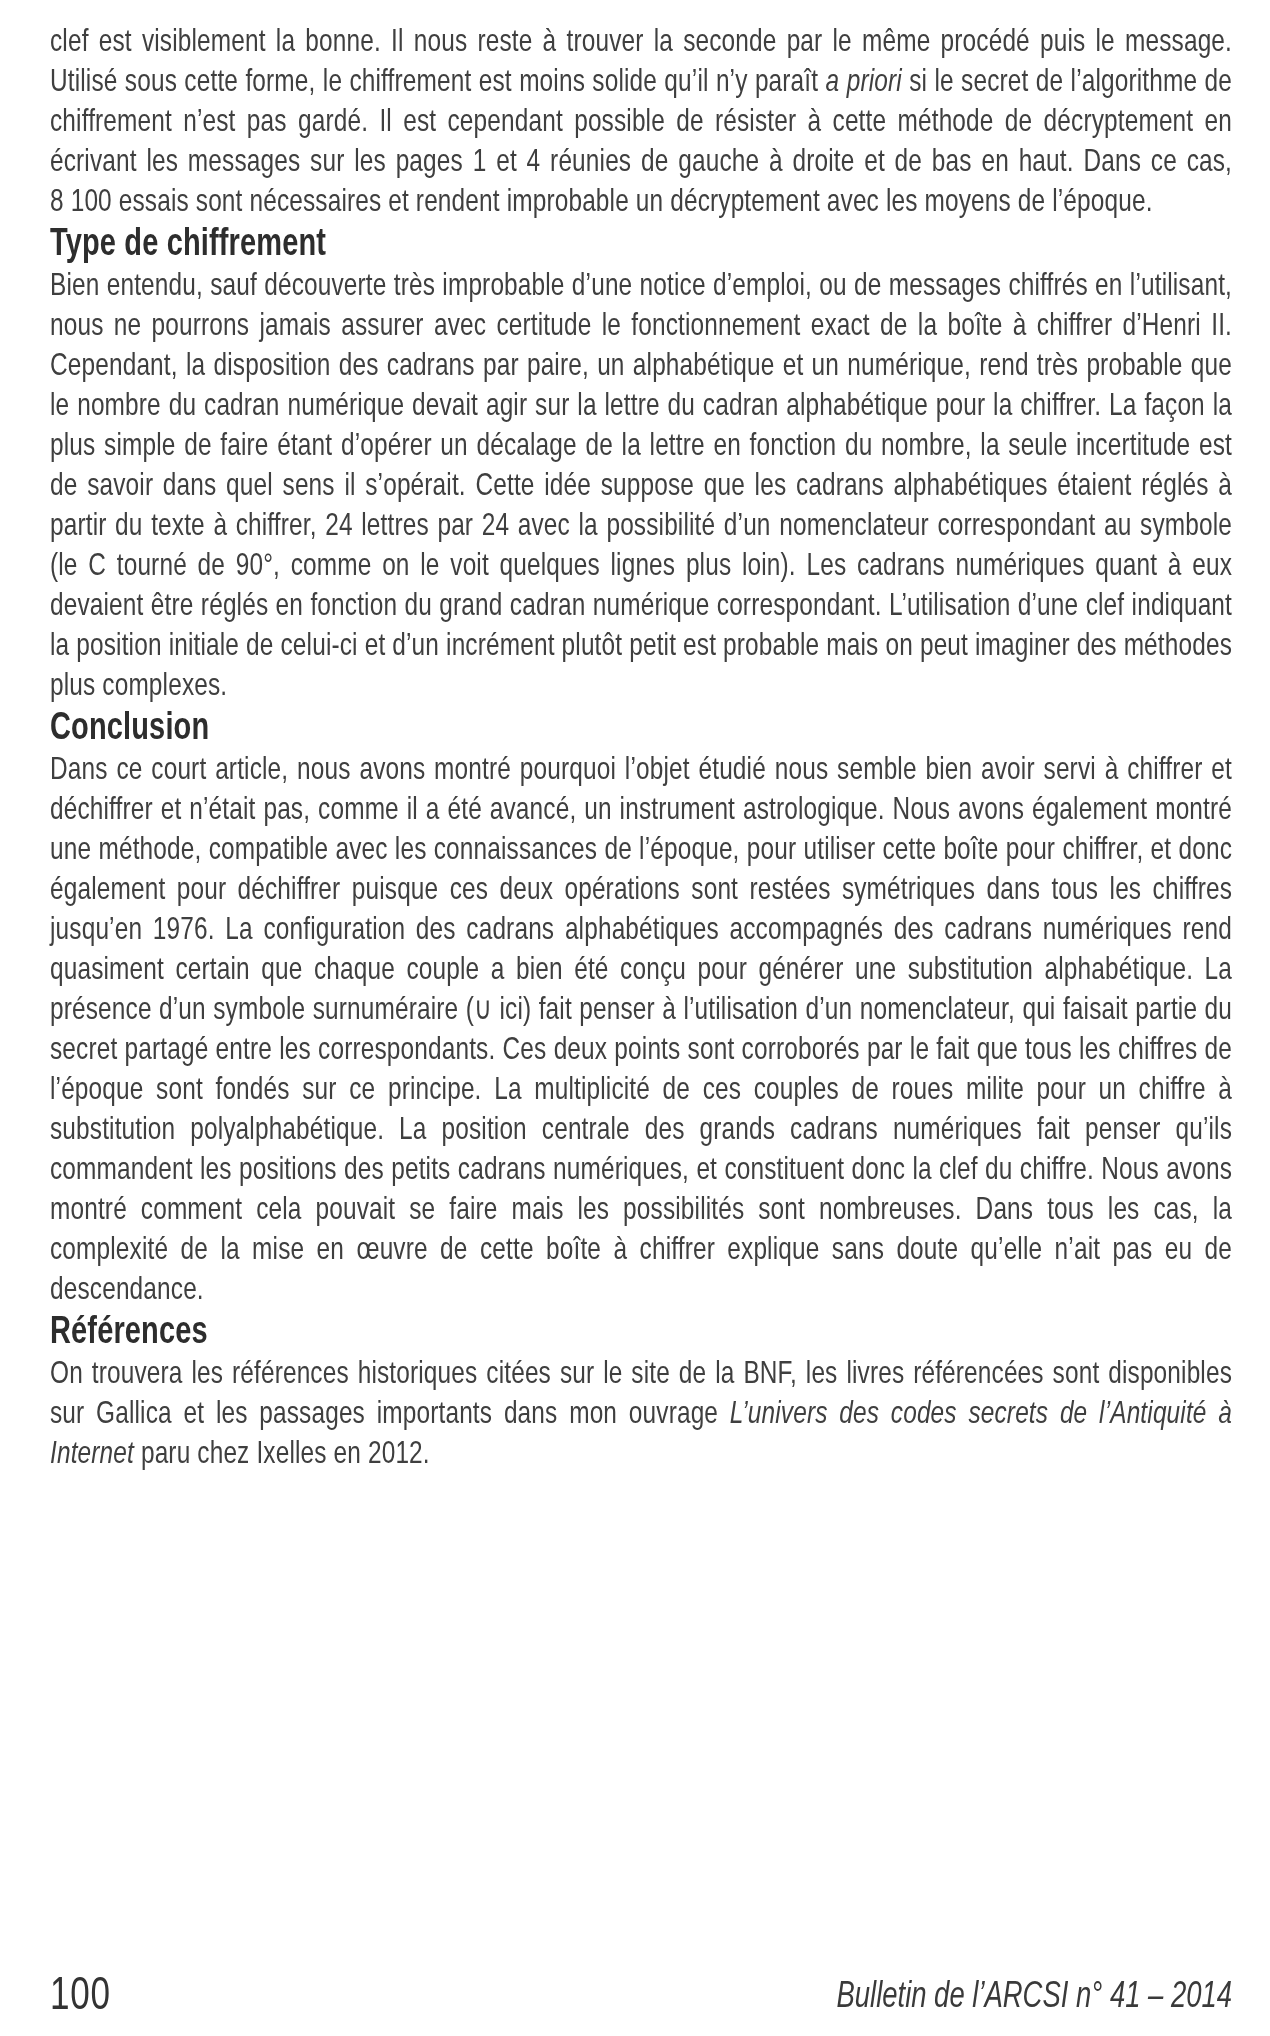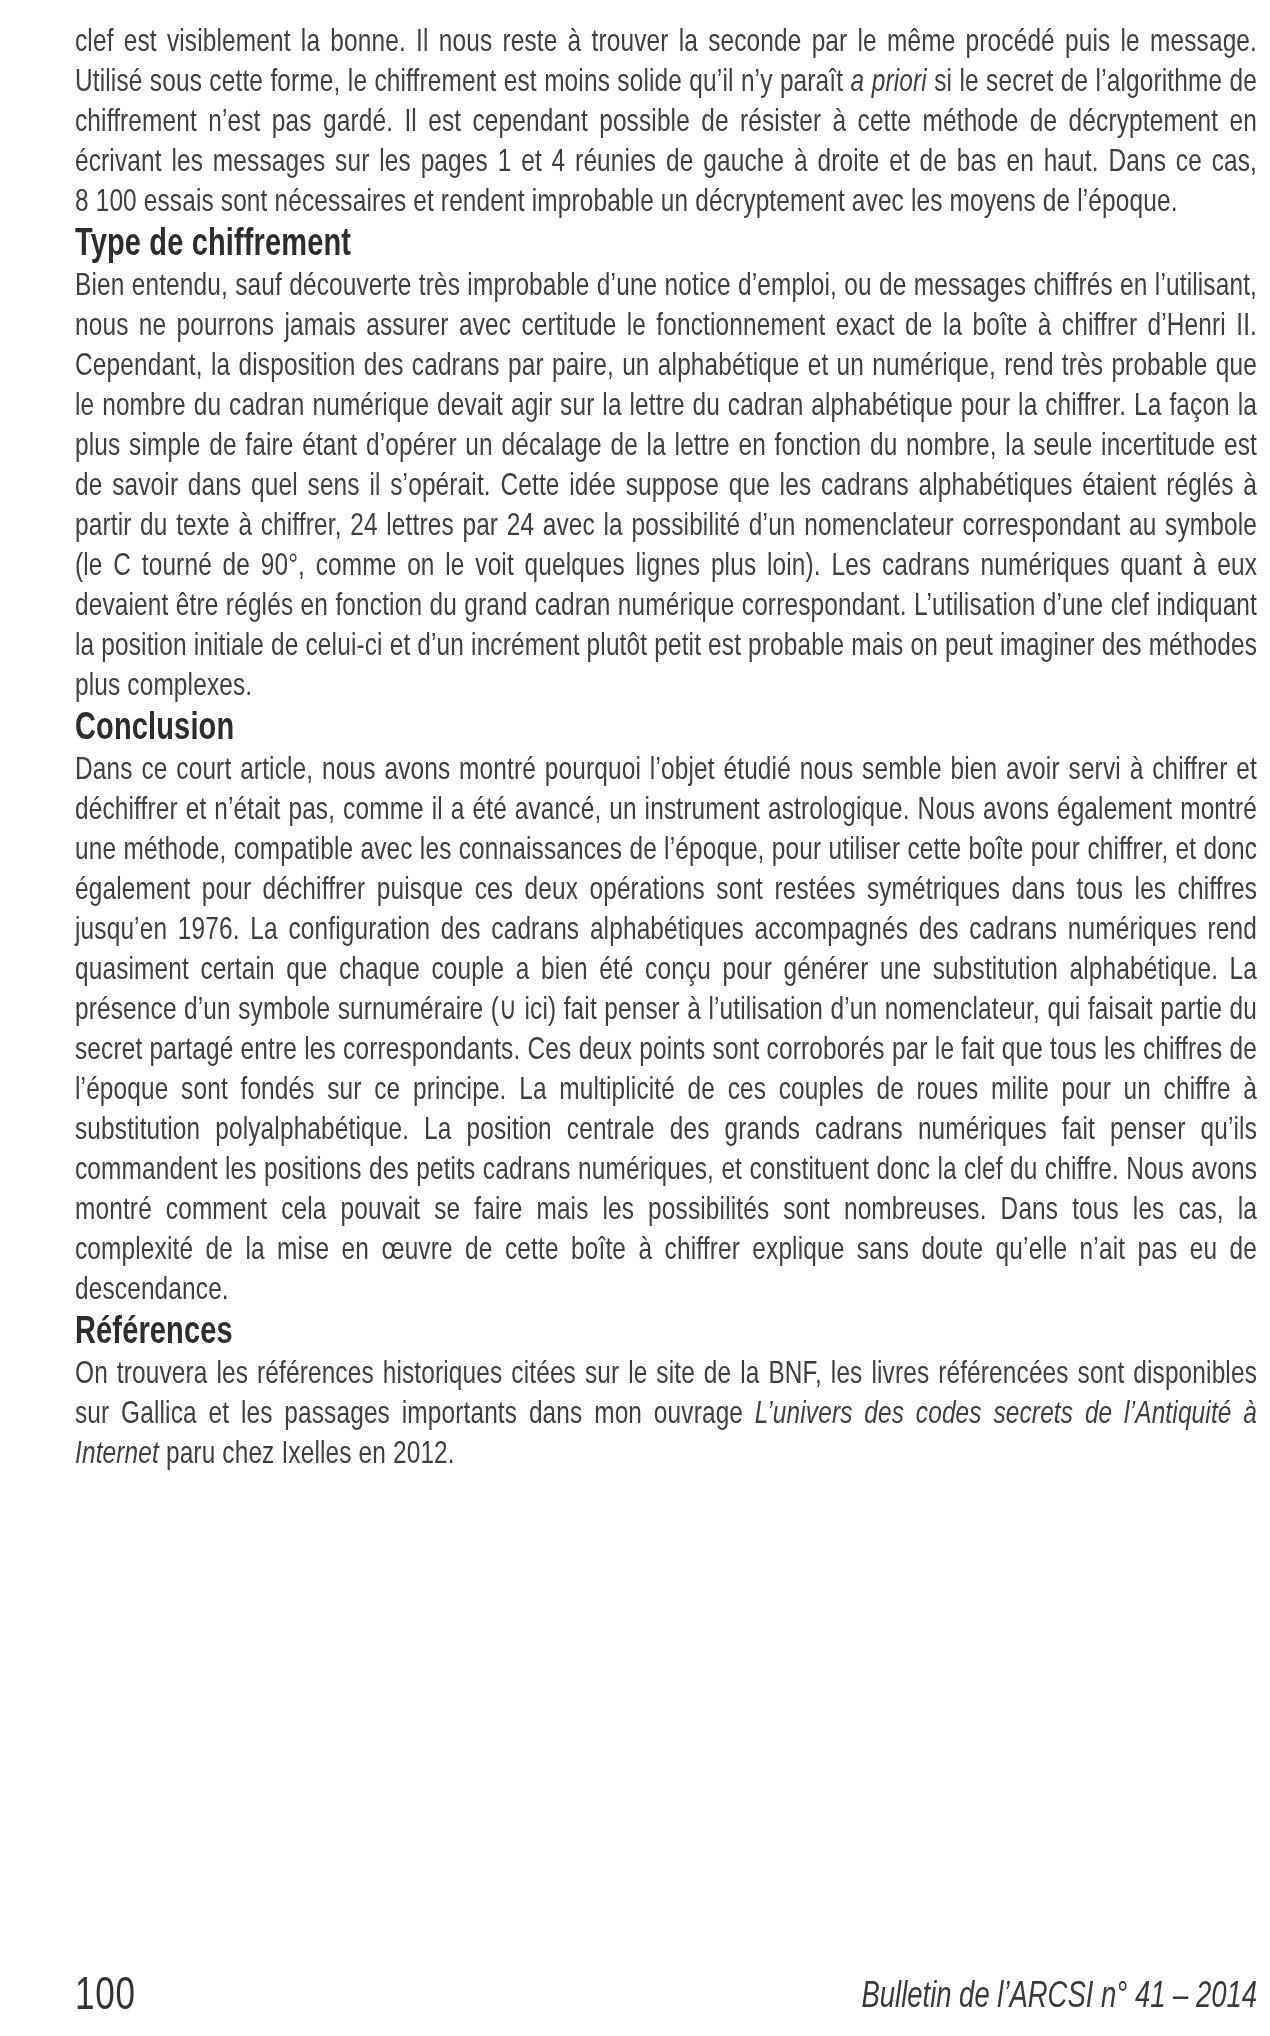--- a/index.html
+++ b/index.html
@@ -10,21 +10,21 @@
   }
   body {
     width: 1270px;
     height: 2036px;
     overflow: hidden;
   }
   .page {
     box-sizing: border-box;
     width: 1270px;
     height: 2028px;
-    padding: 20px 38px 10px 75px;
+    padding: 20px 38px 10px 50px;
     background: #ffffff;
     display: flex;
     flex-direction: column;
     overflow: hidden;
   }
   
   .flow {
     width: 1550px;
     transform: scaleX(0.7626);
     transform-origin: 0 0;

